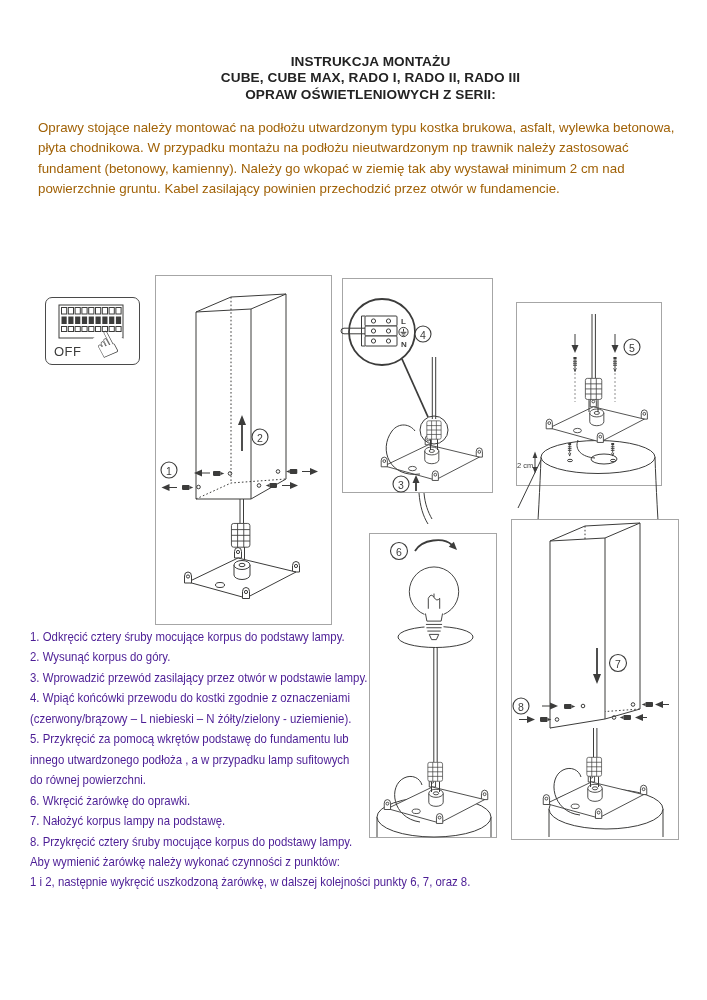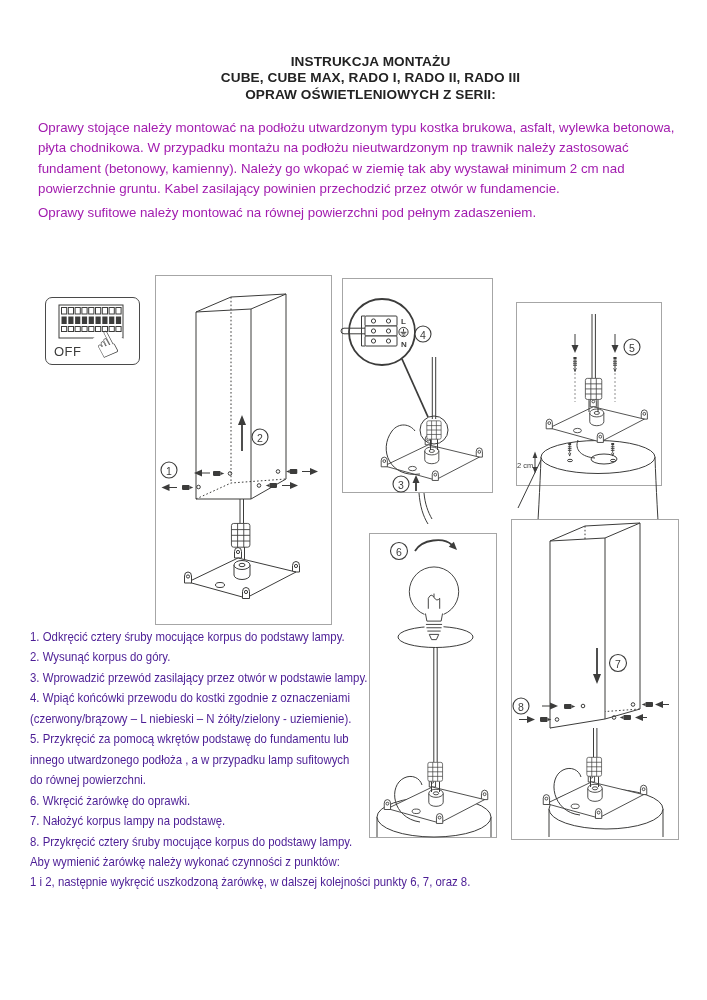--- a/index.html
+++ b/index.html
@@ -1,21 +1,21 @@
 <!DOCTYPE html>
 <html><head>
 <meta charset="utf-8">
 <style>
   html,body{margin:0;padding:0;background:#fff;}
   .page{position:relative;width:707px;height:1000px;background:#fff;overflow:hidden;
         font-family:"Liberation Sans","DejaVu Sans",sans-serif;color:#222;}
   .title{position:absolute;left:0;top:54px;width:707px;text-align:center;
          font-size:13.6px;font-weight:bold;line-height:16.4px;color:#232323;letter-spacing:.1px;padding-left:17px;}
   .para{position:absolute;left:38px;width:655px;font-size:13.3px;line-height:20.3px;
-        color:#a21caf;margin:0;}
+        color:#a16207;margin:0;}
   .p1{top:118px;}
   .p2{top:203px;}
   .ilist{position:absolute;left:30px;top:627px;font-size:12.4px;line-height:20.45px;color:#4c1d95;}
   .iline{white-space:nowrap;transform:scaleX(.92);transform-origin:0 0;}
   .panel{position:absolute;background:#fff;}
   .cssb{border:1px solid #a6a6a6;box-sizing:border-box;}
   .offbox{position:absolute;left:45px;top:297px;width:95px;height:68px;border:1.3px solid #4a4a4a;
           border-radius:7px;box-sizing:border-box;background:#fff;}
   svg{display:block;overflow:visible;}
   svg text{font-family:"Liberation Sans","DejaVu Sans",sans-serif;fill:#3c3c3b;}
@@ -75,21 +75,20 @@
 
 <div class="page">
 
   <header class="title">
     <div>INSTRUKCJA MONTAŻU</div>
     <div>CUBE, CUBE MAX, RADO I, RADO II, RADO III</div>
     <div>OPRAW OŚWIETLENIOWYCH Z SERII:</div>
   </header>
 
   <p class="para p1">Oprawy stojące należy montować na podłożu utwardzonym typu kostka brukowa, asfalt, wylewka betonowa, płyta chodnikowa. W przypadku montażu na podłożu nieutwardzonym np trawnik należy zastosować fundament (betonowy, kamienny). Należy go wkopać w ziemię tak aby wystawał minimum 2 cm nad powierzchnie gruntu. Kabel zasilający powinien przechodzić przez otwór w fundamencie.</p>
-  <p class="para p2">Oprawy sufitowe należy montować na równej powierzchni pod pełnym zadaszeniem.</p>
 
   <div class="ilist">
     <div class="iline">1. Odkręcić cztery śruby mocujące korpus do podstawy lampy.</div>
     <div class="iline">2. Wysunąć korpus do góry.</div>
     <div class="iline">3. Wprowadzić przewód zasilający przez otwór w podstawie lampy.</div>
     <div class="iline">4. Wpiąć końcówki przewodu do kostki zgodnie z oznaczeniami</div>
     <div class="iline">(czerwony/brązowy – L niebieski – N żółty/zielony - uziemienie).</div>
     <div class="iline">5. Przykręcić za pomocą wkrętów podstawę do fundamentu lub</div>
     <div class="iline">innego utwardzonego podłoża , a w przypadku lamp sufitowych</div>
     <div class="iline">do równej powierzchni.</div>

